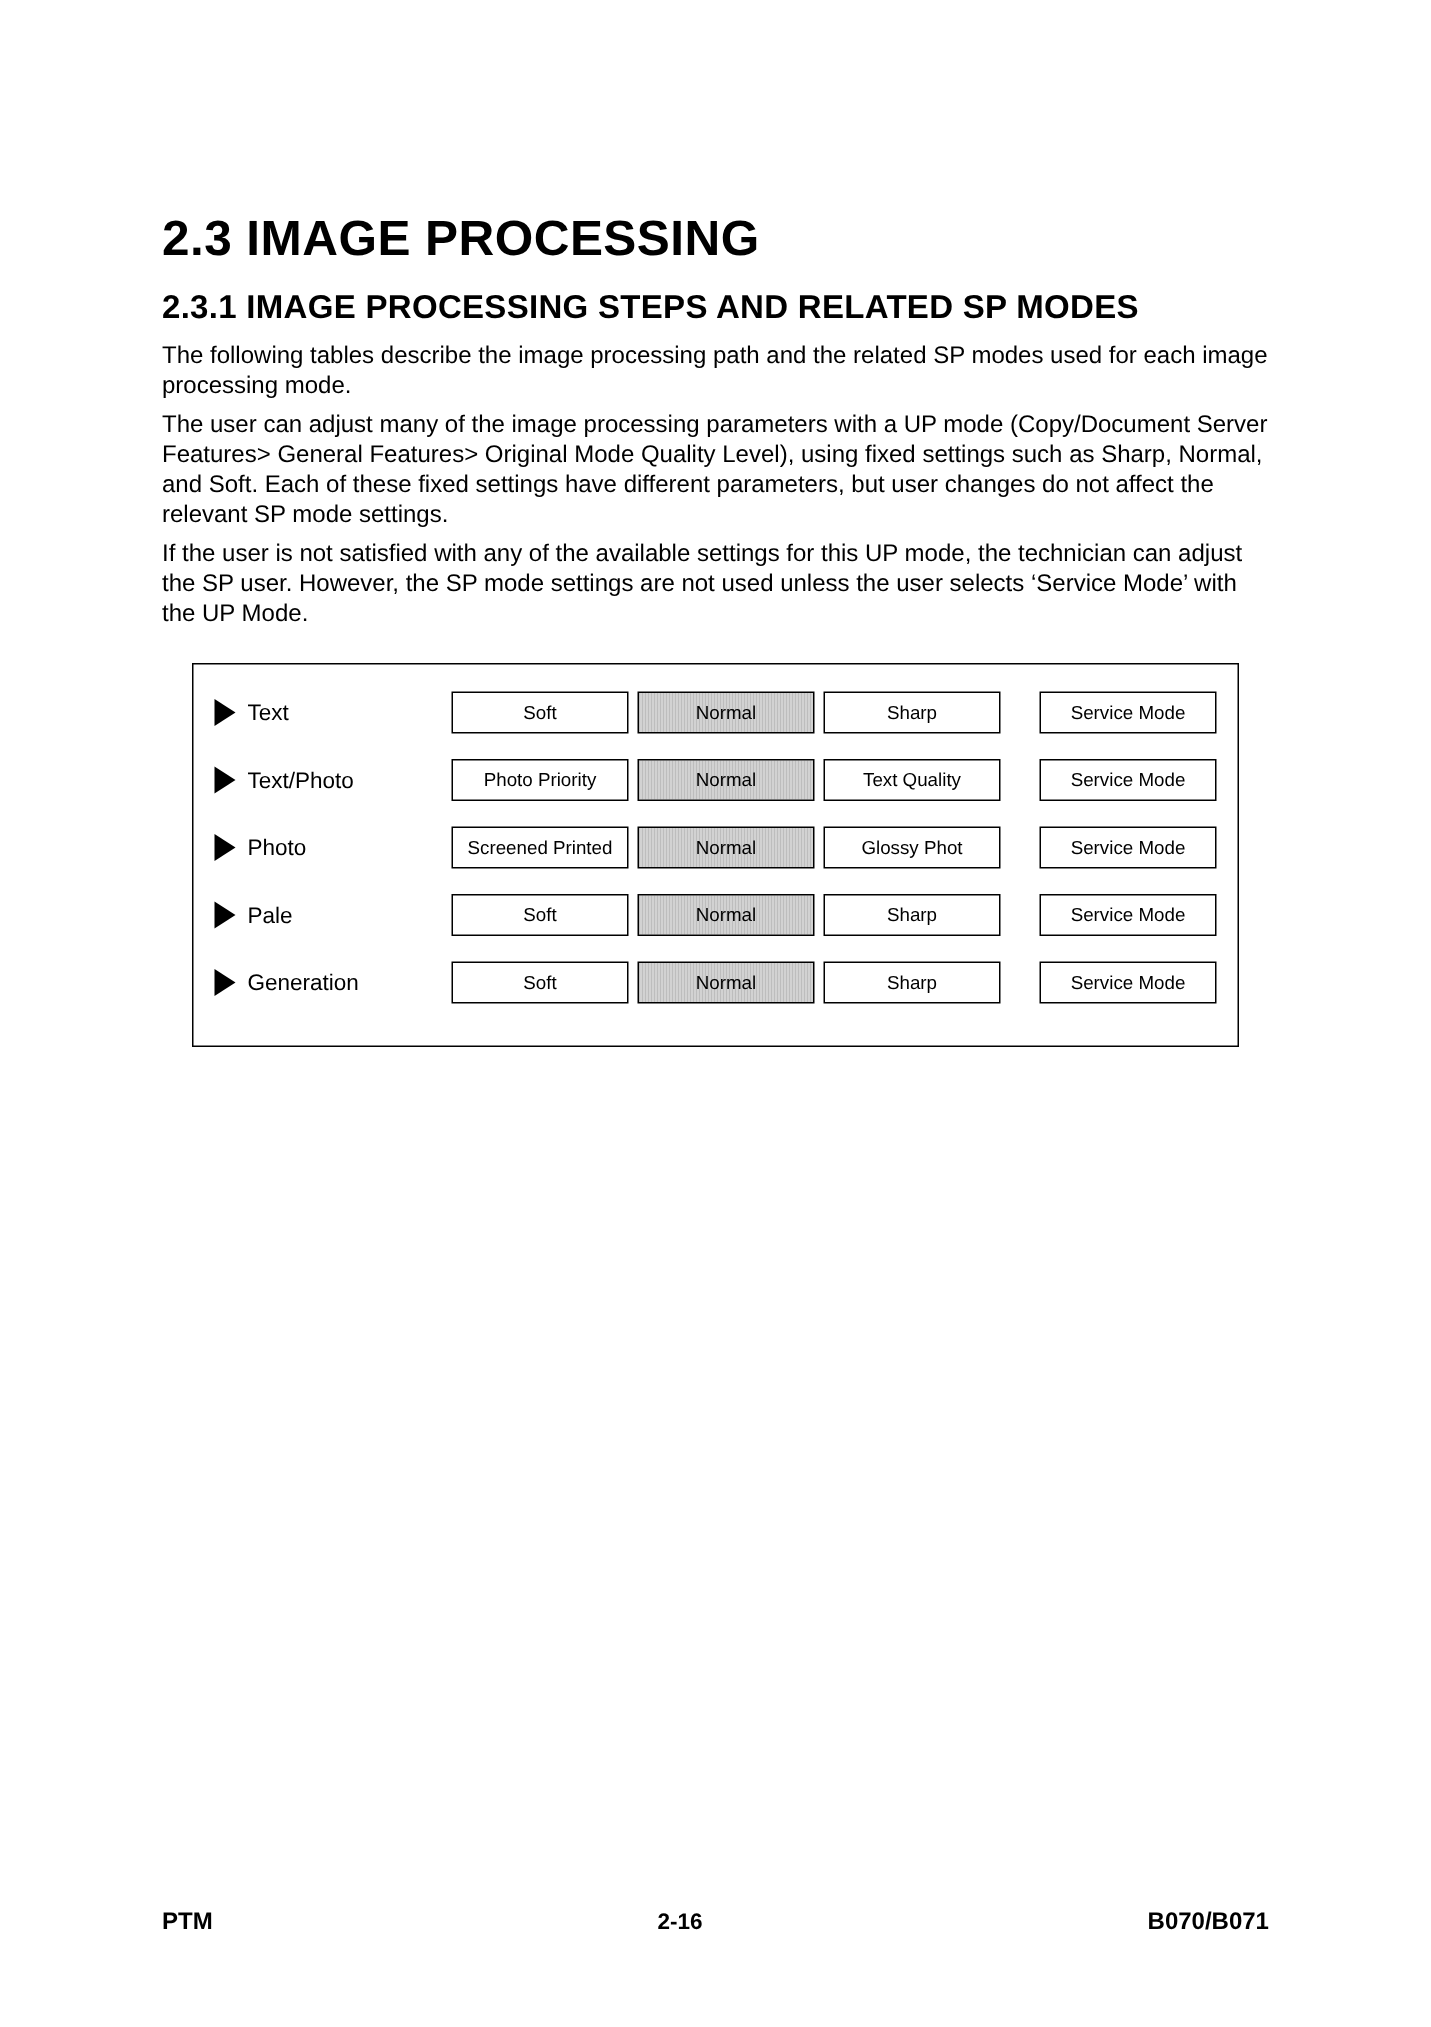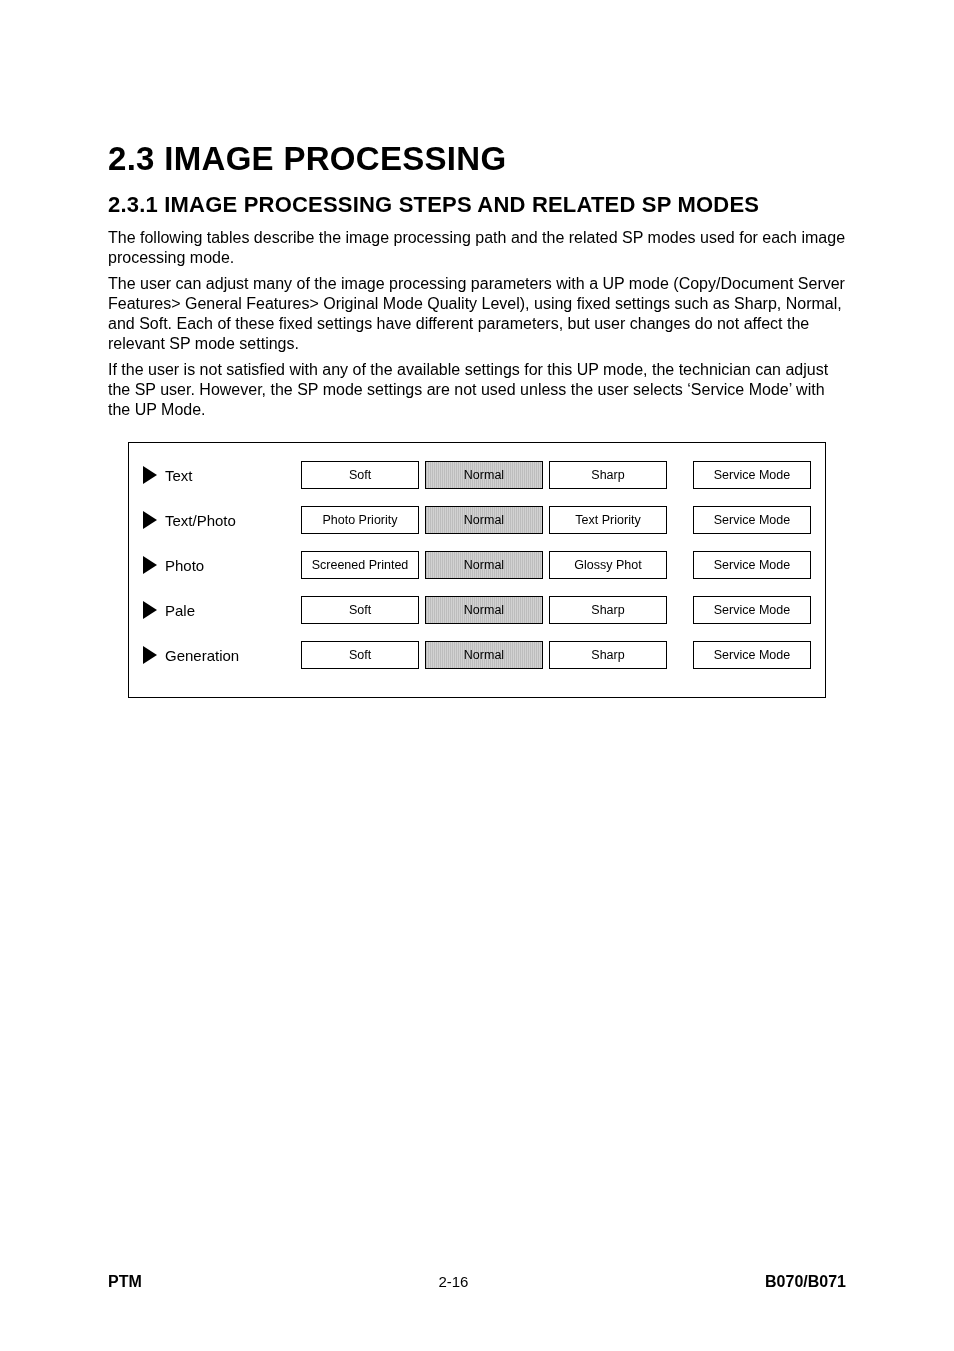--- a/index.html
+++ b/index.html
@@ -78,21 +78,21 @@
   .gap-large { width: 26px; flex: none; }
   .footer {
     display: flex;
     justify-content: space-between;
     font-size: 16px;
     font-weight: bold;
     margin-top: auto;
     padding-top: 20px;
     gap: 41px;
   }
-  .footer .center { font-weight: normal; font-size: 15px; }
+  .footer .center { font-weight: bold; font-size: 15px; }
 </style>
 </head>
 <body>
 
 <div class="content">
   <h1>2.3  IMAGE PROCESSING</h1>
   <h2>2.3.1  IMAGE PROCESSING STEPS AND RELATED SP MODES</h2>
   <p>The following tables describe the image processing path and the related SP modes used for each image processing mode.</p>
   <p>The user can adjust many of the image processing parameters with a UP mode (Copy/Document Server Features&gt; General Features&gt; Original Mode Quality Level), using fixed settings such as Sharp, Normal, and Soft. Each of these fixed settings have different parameters, but user changes do not affect the relevant SP mode settings.</p>
   <p>If the user is not satisfied with any of the available settings for this UP mode, the technician can adjust the SP user. However, the SP mode settings are not used unless the user selects ‘Service Mode’ with the UP Mode.</p>
@@ -118,21 +118,21 @@
     <div class="row">
       <div class="mode">
         <span class="tri"></span>
         <span>Text/Photo</span>
       </div>
       <div class="boxes">
         <div class="box">Photo Priority</div>
         <div class="gap-small"></div>
         <div class="box normal">Normal</div>
         <div class="gap-small"></div>
-        <div class="box">Text Priority</div>
+        <div class="box">Text Quality</div>
         <div class="gap-large"></div>
         <div class="box">Service Mode</div>
       </div>
     </div>
 
     <div class="row">
       <div class="mode">
         <span class="tri"></span>
         <span>Photo</span>
       </div>

